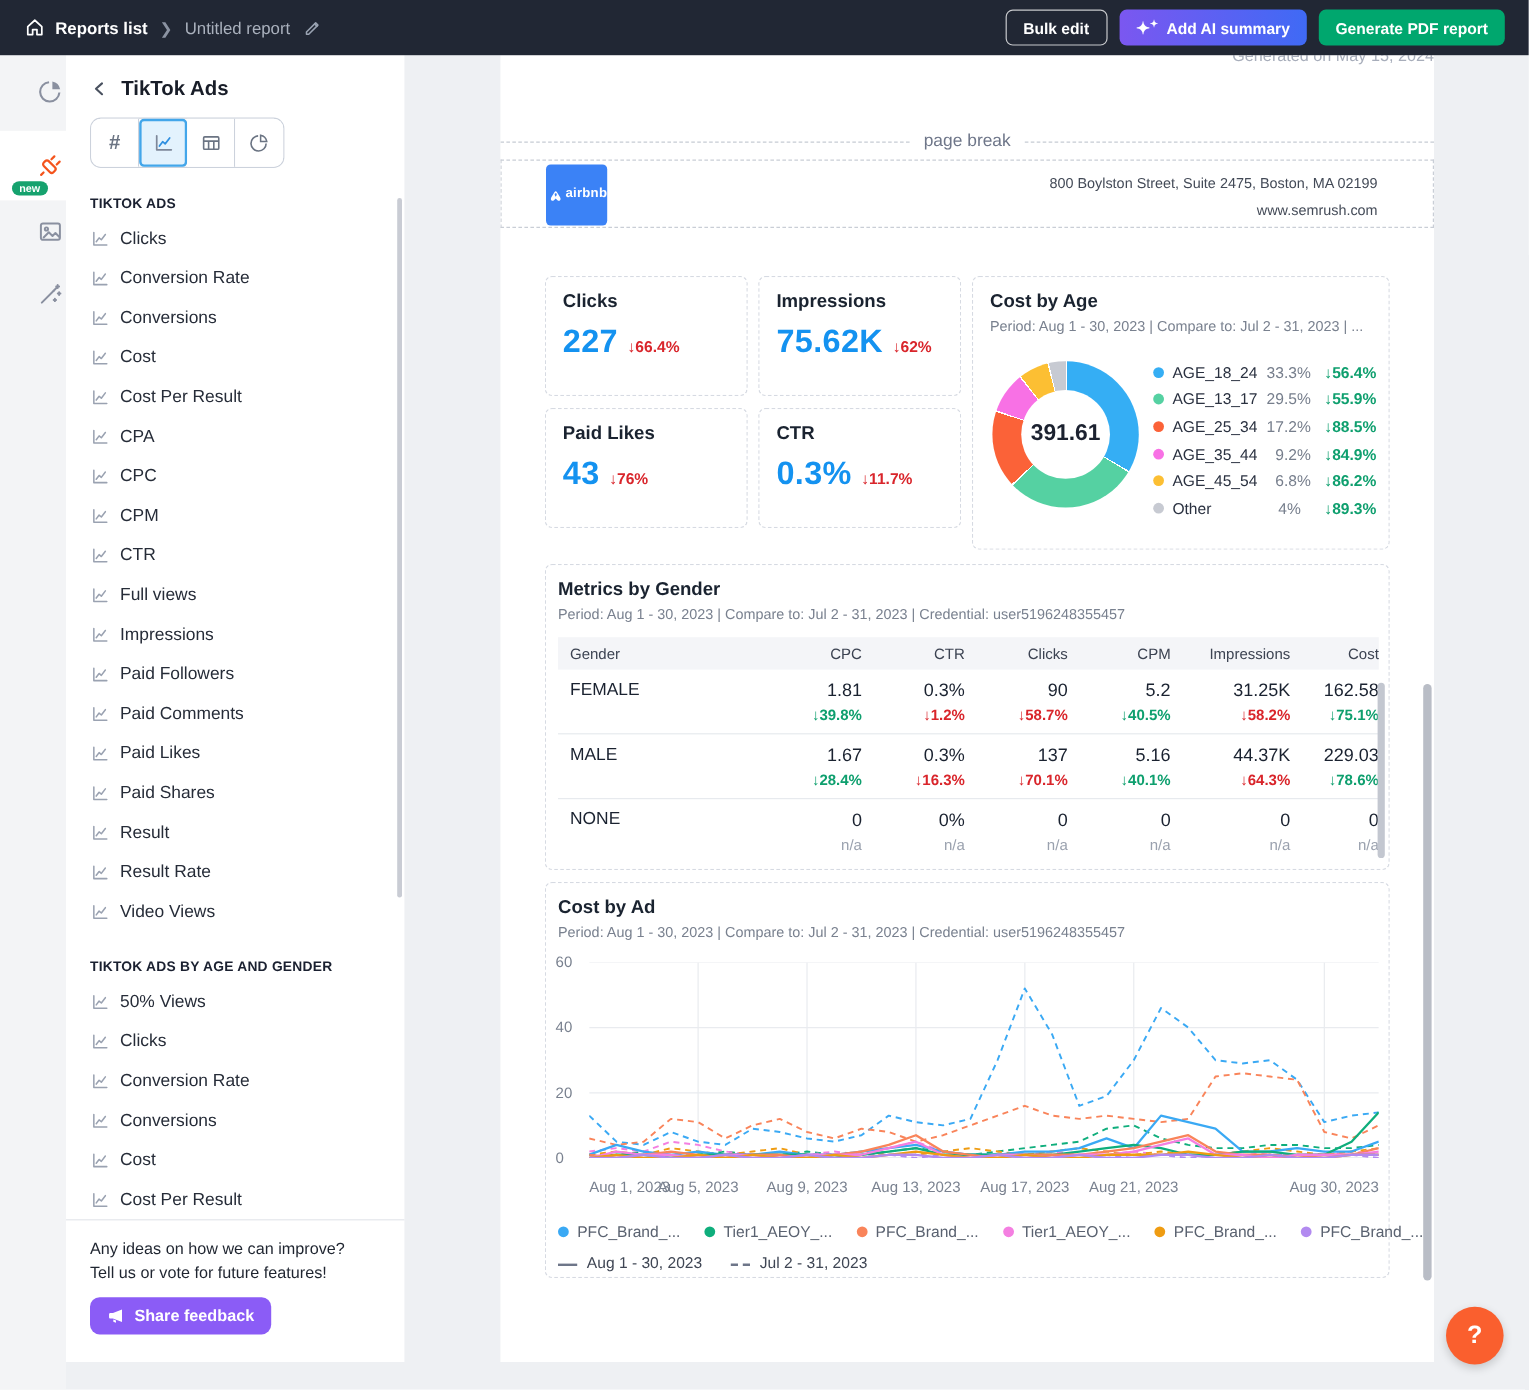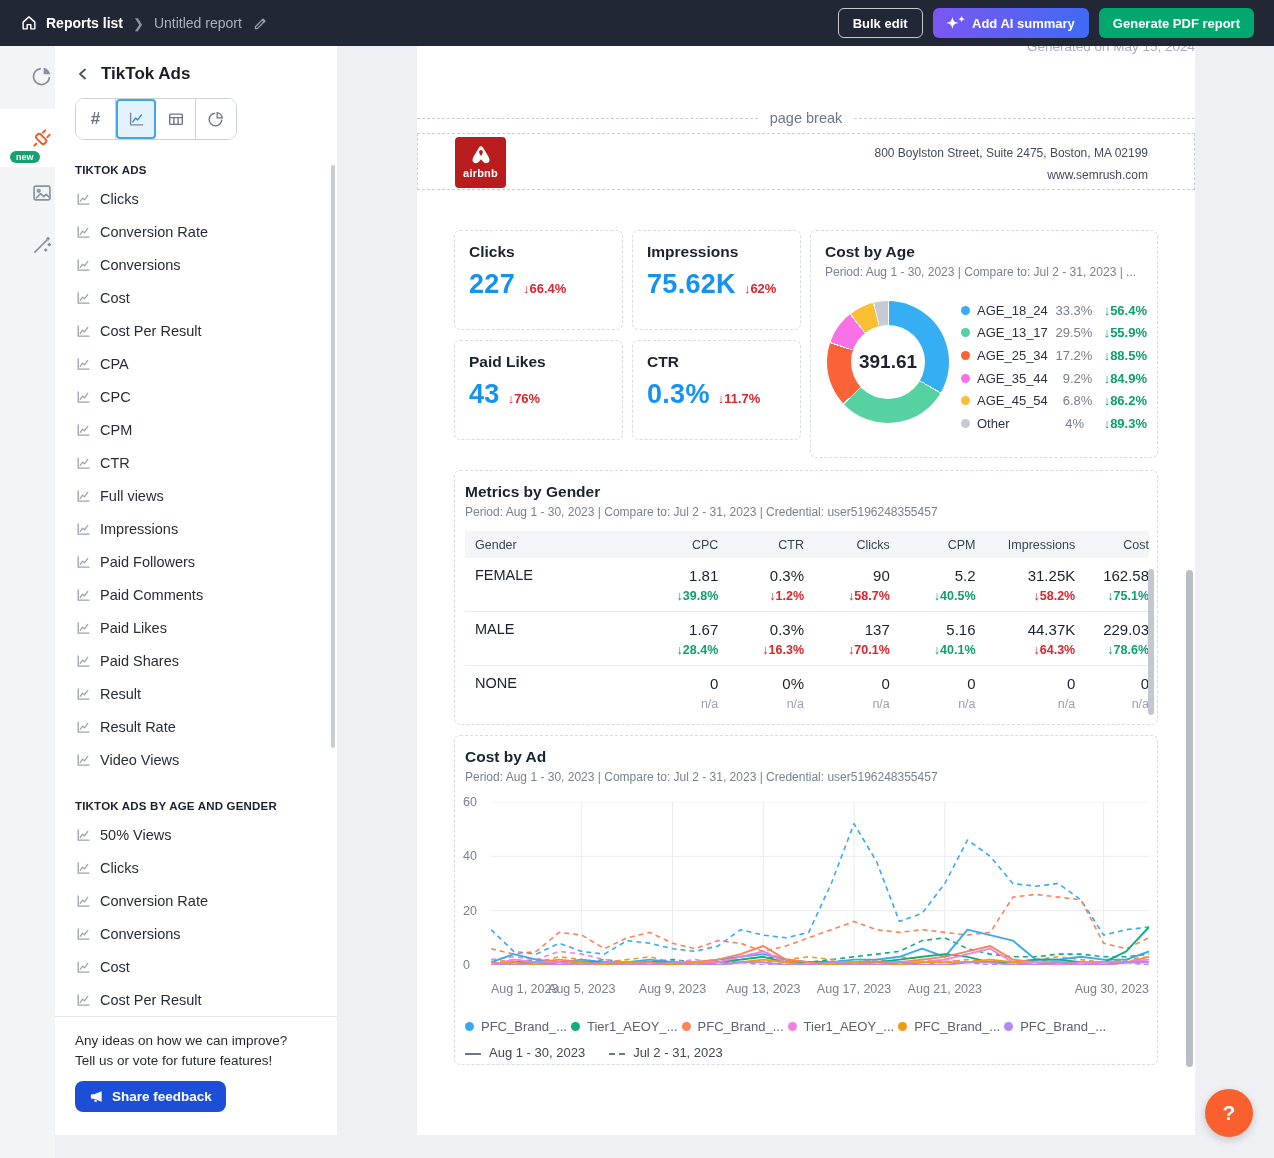--- a/index.html
+++ b/index.html
@@ -32,31 +32,31 @@
   .toggles { display:flex; margin-top:14px; width:162px; border:1px solid #ccd2dc; border-radius:9px; overflow:visible; }
   .tg { width:40px; height:40px; display:flex; align-items:center; justify-content:center; border-right:1px solid #ccd2dc; color:#6b7483; cursor:pointer; background:#fff; font-size:17px; font-weight:600; }
   .tg:first-child { border-radius:8px 0 0 8px; }
   .tg:last-child { border-right:none; border-radius:0 8px 8px 0; }
   .tg.active { outline:2px solid #43a6ea; outline-offset:-2px; background:#e3f2fd; border-radius:4px; }
   .sb-section-label { font-size:11.5px; font-weight:700; color:#1a2030; letter-spacing:.2px; margin:24px 0 6px 0; }
   .sb-item { display:flex; align-items:center; gap:9px; height:33px; font-size:14.5px; color:#262c38; cursor:grab; }
   .sb-item svg { flex:none; }
   .sb-footer { position:absolute; left:0; bottom:23px; width:282px; border-top:1px solid #e4e7ec; padding:14px 20px 0 20px; }
   .sb-footer .txt { font-size:13.5px; color:#1f2530; line-height:1.5; }
-  .share-btn { margin-top:10px; display:inline-flex; align-items:center; gap:8px; background:#1d4ed8; color:#fff; font-size:13.5px; font-weight:700; height:31px; padding:0 14px; border-radius:8px; border:none; cursor:pointer; }
+  .share-btn { margin-top:10px; display:inline-flex; align-items:center; gap:8px; background:#8b5cf6; color:#fff; font-size:13.5px; font-weight:700; height:31px; padding:0 14px; border-radius:8px; border:none; cursor:pointer; }
   .sb-scroll { position:absolute; right:2px; top:119px; width:4px; height:583px; background:#c9ccd4; border-radius:2px; }
 
   
   .page { position:absolute; left:417px; top:46px; width:778px; height:1089px; background:#fff; overflow:hidden; }
   .generated { margin-top:-7px; text-align:right; font-size:13.5px; color:#a7adba; }
   .pagebreak { position:absolute; left:0; top:64px; width:778px; display:flex; align-items:center; gap:12px; cursor:pointer; }
   .pagebreak .dash { flex:1; border-top:1px dashed #c6cbd4; }
   .pagebreak .lbl { font-size:14.5px; color:#6e7689; }
   .brand-header { position:absolute; left:0; top:87px; width:778px; height:57px; border:1px dashed #c9ced6; display:flex; align-items:center; cursor:pointer; }
-  .brand-logo { position:absolute; left:37px; top:3px; width:51px; height:51px; background:#b91c1c; border-radius:4px; display:flex; flex-direction:column; align-items:center; justify-content:flex-start; }
+  .brand-logo { position:absolute; left:37px; top:3px; width:51px; height:51px; background:#3b82f6; border-radius:4px; display:flex; flex-direction:row; align-items:center; justify-content:flex-start; }
   .brand-logo .wordmark { color:#fff; font-size:11px; font-weight:700; margin-top:-4px; letter-spacing:.2px; }
   .brand-addr { position:absolute; right:46px; top:8px; text-align:right; font-size:12px; color:#434a57; line-height:1.85; }
 
   
   .widget { position:absolute; background:#fff; border:1px dashed #d6dae2; border-radius:6px; cursor:pointer; }
   .w-pad { padding:12px 14px; }
   .w-title { font-size:15.5px; font-weight:700; color:#1a2330; }
   .w-sub { font-size:12px; color:#79818f; margin-top:4px; white-space:nowrap; overflow:hidden; text-overflow:ellipsis; }
   .kpi-value-row { margin-top:8px; display:flex; align-items:baseline; gap:8px; }
   .kpi-value { font-size:27px; font-weight:800; color:#1492f0; letter-spacing:.3px; }
@@ -83,21 +83,21 @@
   .g-val { font-size:15px; color:#1a2230; }
   .g-del { margin-top:5px; font-size:12.5px; font-weight:700; }
   .g-gender { font-size:14.5px; color:#1a2230; padding-left:10px; }
   .t-scroll { position:absolute; right:3px; top:98px; width:6px; height:146px; background:#c3c7d0; border-radius:3px; }
 
   
   .plot { position:absolute; left:36px; top:66px; width:658px; height:163px; }
   .ylabels div { position:absolute; left:8px; font-size:12.5px; color:#79818f; transform:translateY(-7px); }
   .xlabels { position:absolute; left:36px; top:246px; width:658px; height:16px; }
   .xlabels div { position:absolute; font-size:12.5px; color:#79818f; white-space:nowrap; }
-  .cl-legend { position:absolute; left:10px; top:283px; right:10px; display:flex; gap:4px; }
+  .cl-legend { position:absolute; left:10px; top:283px; right:10px; display:flex; gap:20px; }
   .cl-item { display:flex; align-items:center; gap:7px; font-size:13px; color:#5a6270; }
   .cl-dot { width:9px; height:9px; border-radius:50%; }
   .cl-period { position:absolute; left:10px; top:309px; display:flex; gap:24px; align-items:center; font-size:13px; color:#3f4654; }
   .pl-swatch { display:inline-block; width:16px; border-top:2.5px solid #6e7689; margin-right:8px; vertical-align:middle; }
   .pl-swatch.dashed { border-top-style:dashed; border-top-width:2px; }
 
   
   .fab { position:absolute; left:1205px; top:1089px; width:48px; height:48px; border-radius:50%; background:#fa5f2e; color:#fff; font-size:21px; font-weight:700; display:flex; align-items:center; justify-content:center; cursor:pointer; box-shadow:0 3px 8px rgba(0,0,0,.18); z-index:40; }
   .main-scroll { position:absolute; left:1186px; top:570px; width:7px; height:497px; background:#b9bdc6; border-radius:4px; z-index:35; }
 </style>

